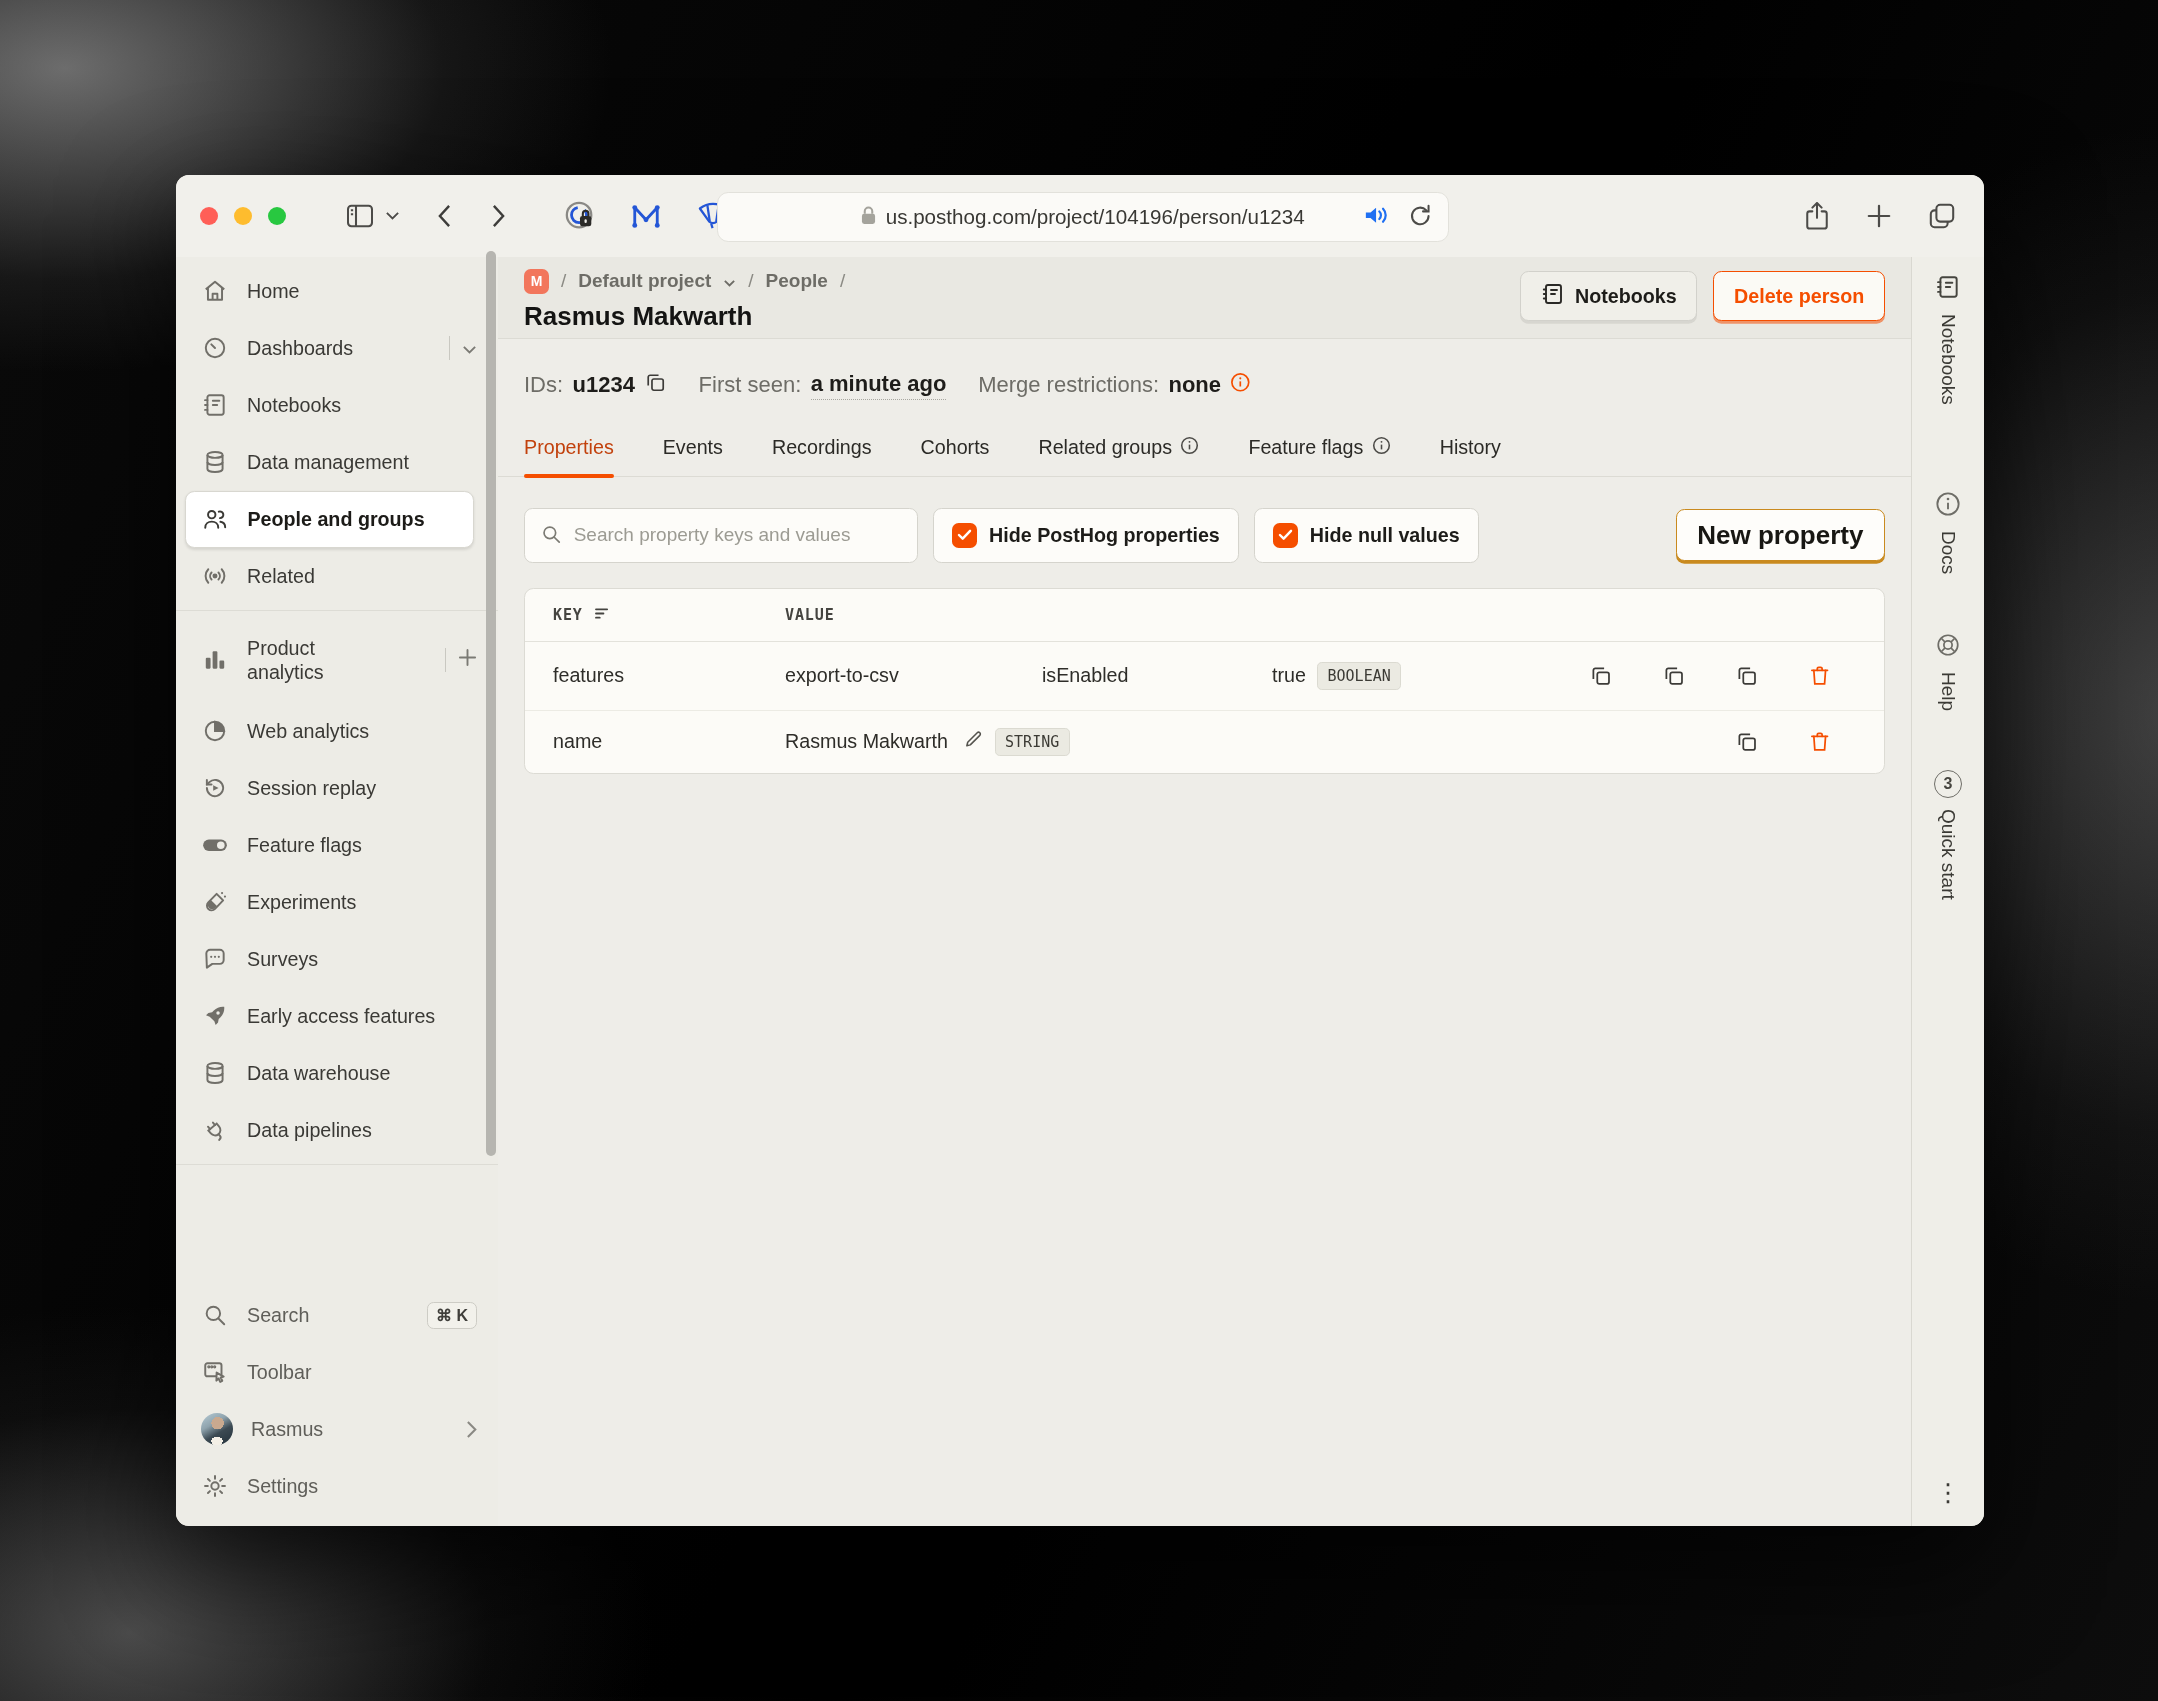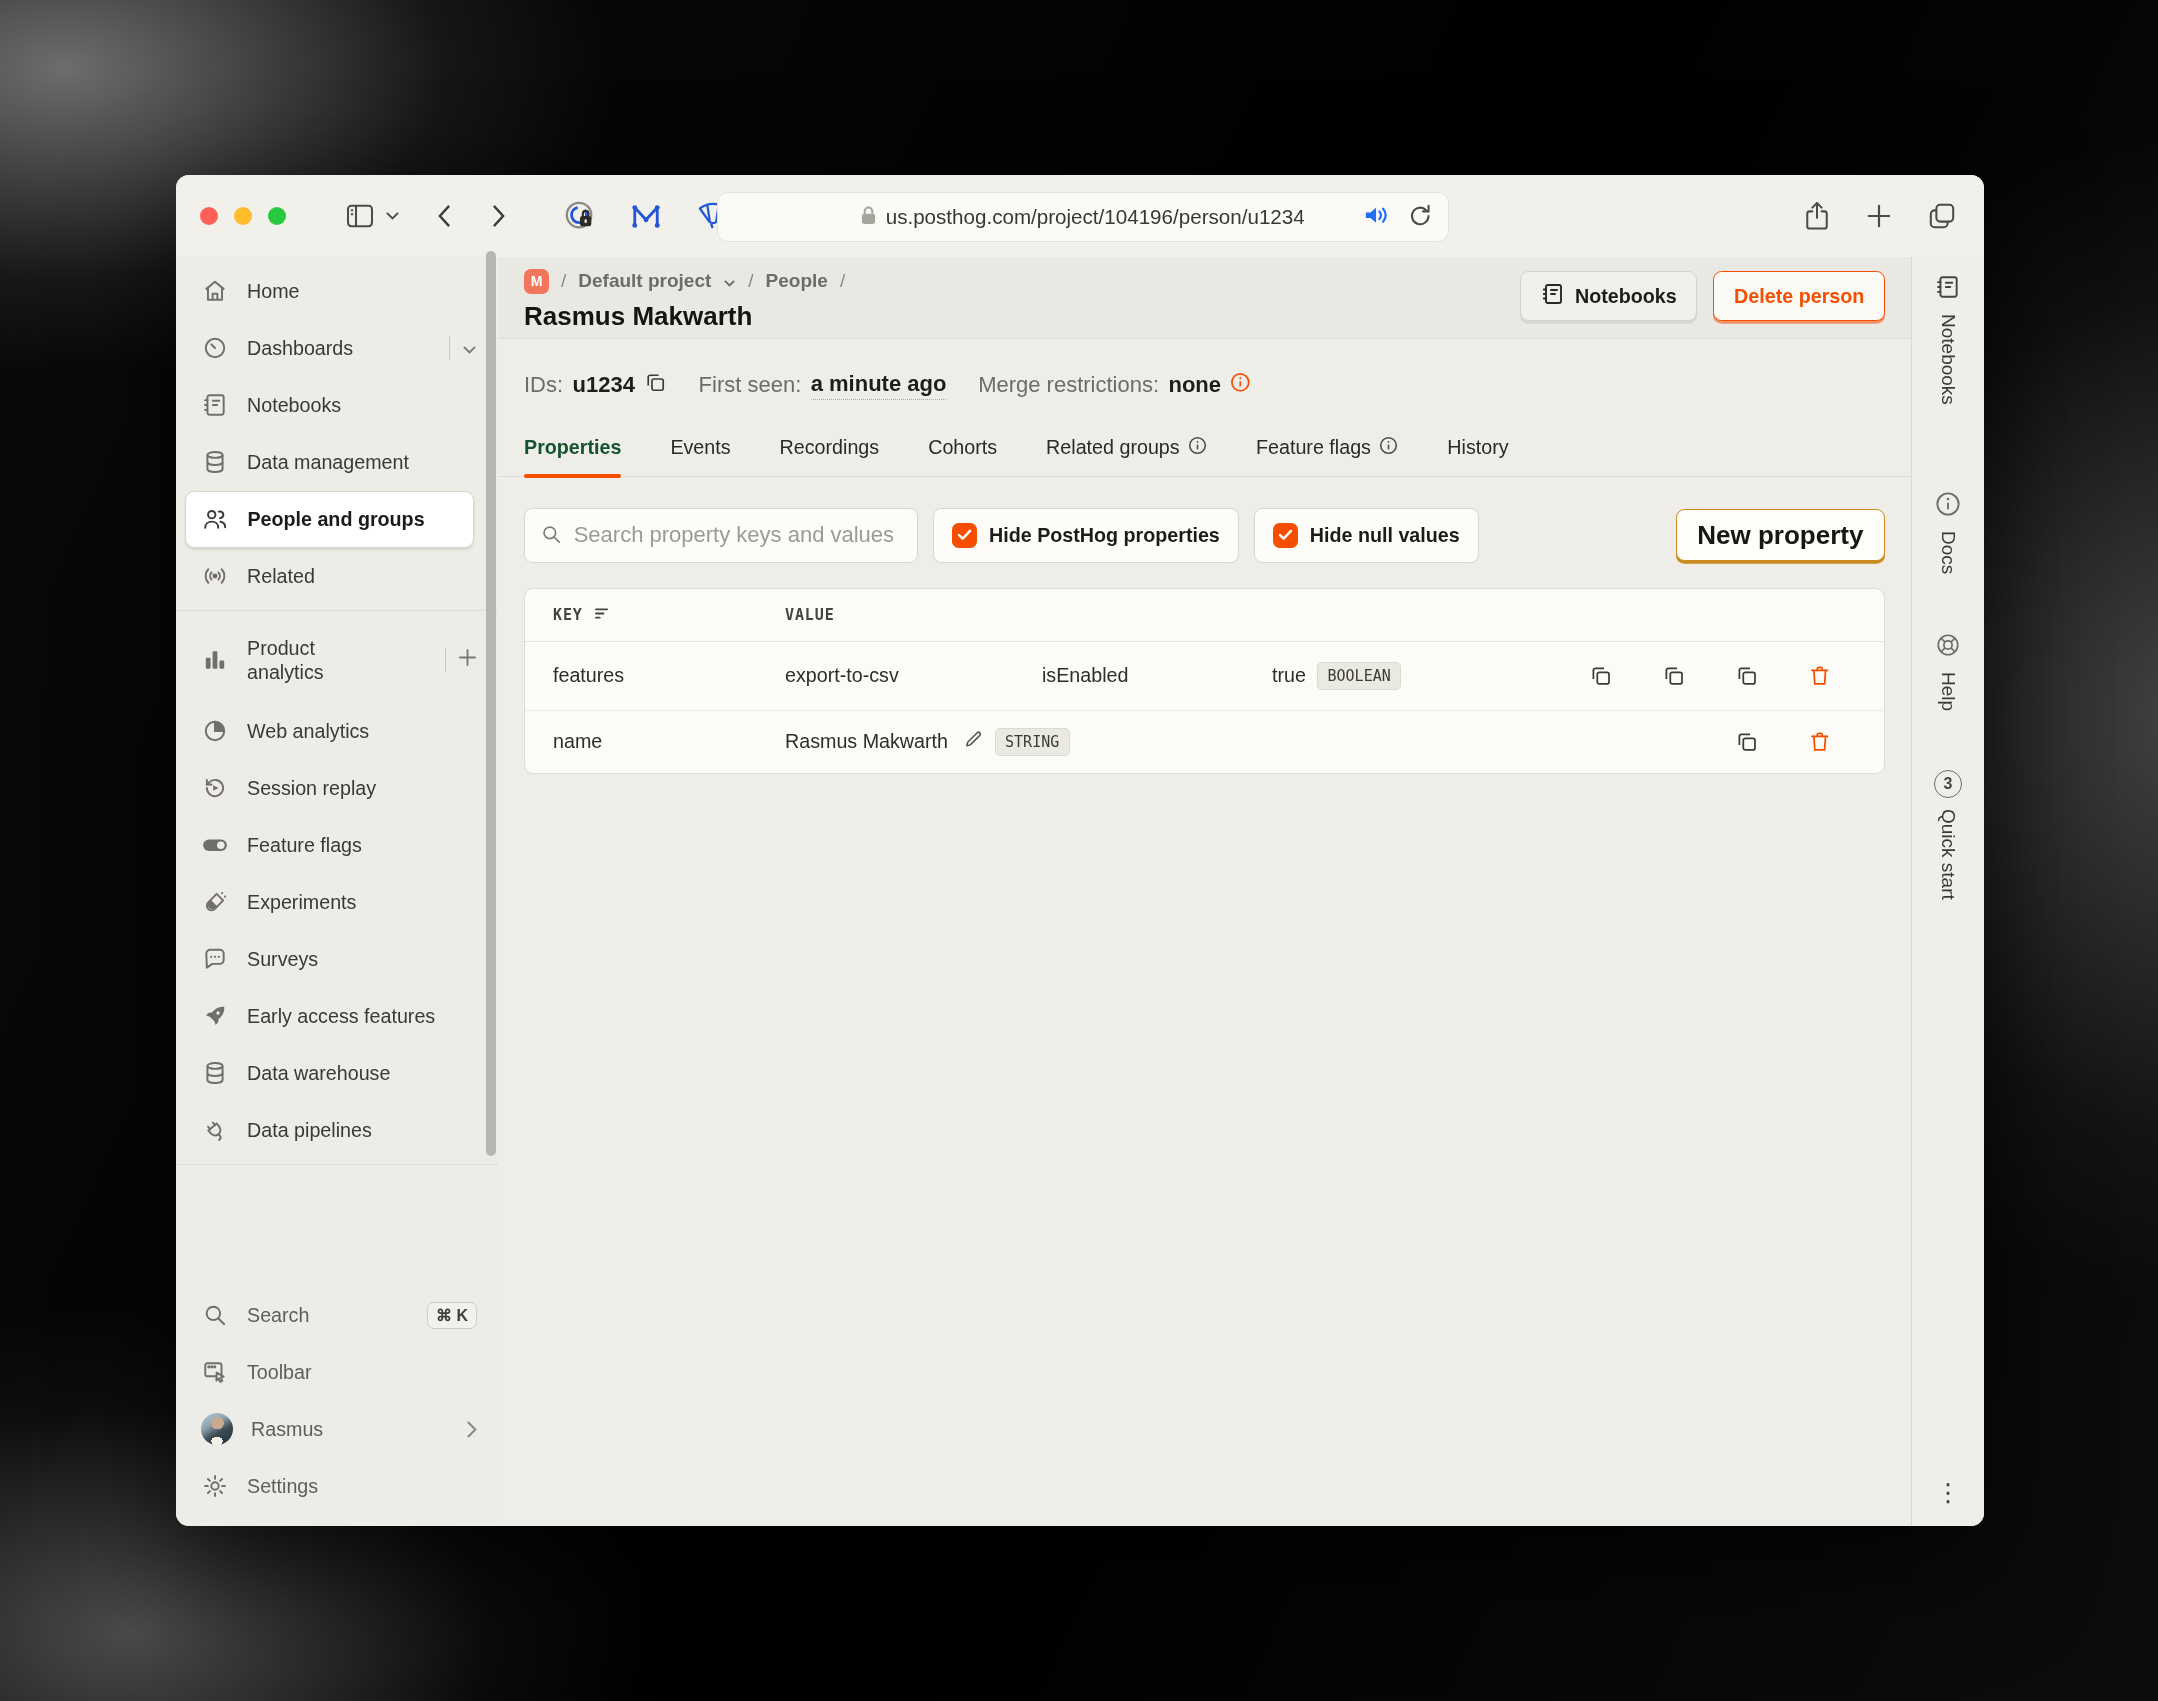--- a/index.html
+++ b/index.html
@@ -69,26 +69,26 @@
   .btn { height:50px; border-radius:8.4px; display:flex; align-items:center; gap:10.3px; padding:0 19.7px; font-size:19.7px; font-weight:700; cursor:default; }
   .btn-secondary { background:#f0efe9; border:0.9px solid #d2d1cb; box-shadow:0 2.8px 0 #d7d6d0; color:#1d1c19; }
   .btn-danger { background:#fbfaf5; border:1.9px solid #f54e00; box-shadow:0 2.8px 0 #ef9368; color:#f54e00;text-align:right; }
   .meta-row { display:flex; align-items:center; gap:9.4px; padding:0 26px; margin-top:32px; font-size:22px; color:#6d6c66; }
   .meta-row b { color:#1e1d1a; font-weight:600; }
   .meta-gap { width:13px; }
   .dotted { border-bottom:1.9px dotted #a8a7a0; padding-bottom:1.9px; }
   .info-orange { color:#f54e00; }
   .tabs { display:flex; gap:49px; padding:0 26px; margin-top:36px; border-bottom:0.9px solid #dcdbd4; }
   .tab { font-size:19.7px; color:#2b2a26; padding-bottom:16px; display:flex; align-items:center; gap:8.4px; position:relative; cursor:default; }
-  .tab.active { color:#14532d; font-weight:700; }
+  .tab.active { color:#c2410c; font-weight:400; }
   .tab.active::after { content:""; position:absolute; left:0; right:0; bottom:-1.9px; height:3.7px; background:#f54e00; border-radius:1.9px; }
   .tab .tinfo { color:#4c4b47; }
   .filter-row { display:flex; align-items:center; gap:15px; padding:0 26px; margin-top:31px; }
   .searchbox { width:394px; height:55px; background:#fdfcf9; border:0.9px solid #d5d4cd; border-radius:8.4px; display:flex; align-items:center; gap:11.2px; padding:0 15px; color:#85847d; }
-  .searchbox input { border:none; outline:none; background:transparent; font-size:22px; color:#3a3934; width:100%; font-family:"Liberation Sans",sans-serif; }
+  .searchbox input { border:none; outline:none; background:transparent; font-size:19px; color:#3a3934; width:100%; font-family:"Liberation Sans",sans-serif; }
   .searchbox input::placeholder { color:#9c9b93; }
   .check-card { height:55px; background:#fdfcf9; border:0.9px solid #d5d4cd; border-radius:8.4px; display:flex; align-items:center; gap:12px; padding:0 18px; font-size:19.7px; font-weight:700; color:#1d1c19; }
   .checkbox { width:25px; height:25px; border-radius:6.6px; background:#f54e00; display:flex; align-items:center; justify-content:center; color:#fff; flex:none; }
   .btn-newprop { margin-left:auto; height:52px; padding:0 20.6px; background:#fefdfa; border:1.9px solid #c98a1e; box-shadow:0 2.8px 0 #c98a1e; border-radius:8.4px; font-size:26px; font-weight:700; color:#181713; display:flex; align-items:center; }
   
   .ptable { margin:25px 26px 0; border:0.9px solid #dcdbd4; border-radius:9.4px; background:#fcfbf7; overflow:hidden; }
   .t-head { height:53px; display:flex; align-items:center; border-bottom:0.9px solid #e3e2db; padding:0 28px;
     font-family:"DejaVu Sans Mono", monospace; font-size:15px; font-weight:700; letter-spacing:0.9px; color:#454440; }
   .t-head .col-key { width:232px; display:flex; align-items:center; gap:11.2px; }
   .t-row { display:flex; align-items:center; border-bottom:0.9px solid #ecebe4; padding:0 28px; font-size:19.7px; color:#2e2d29; }

